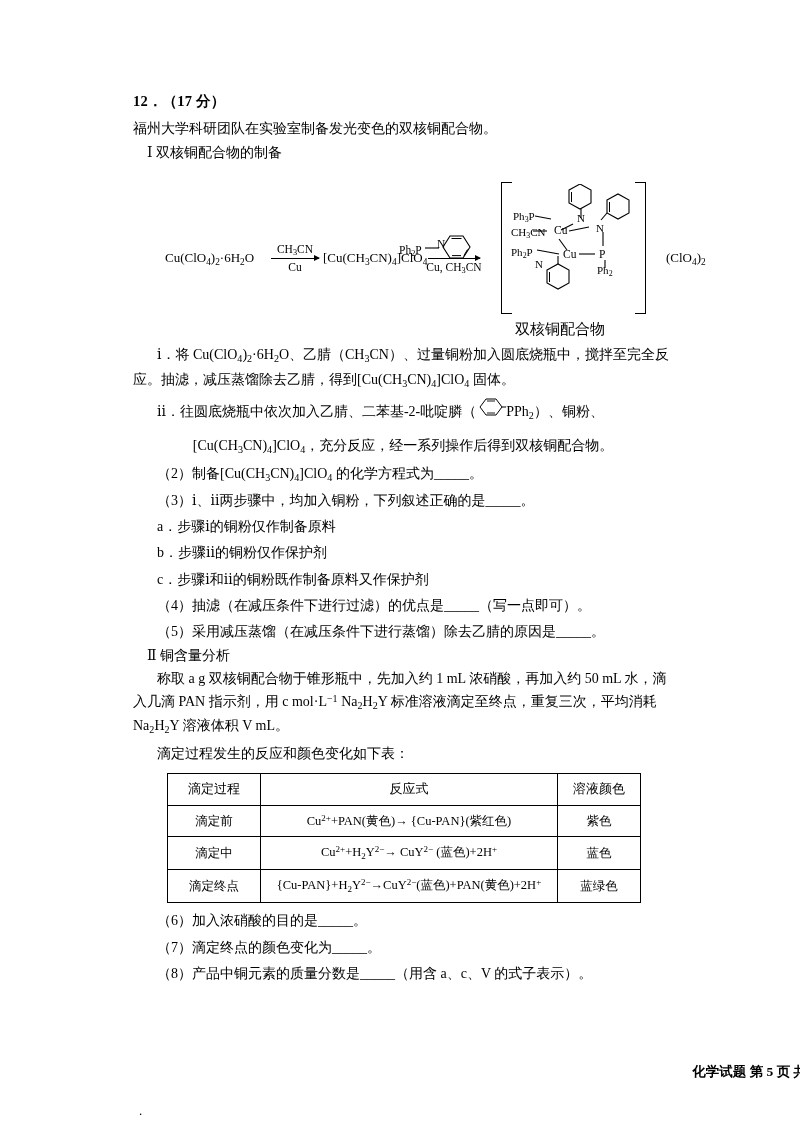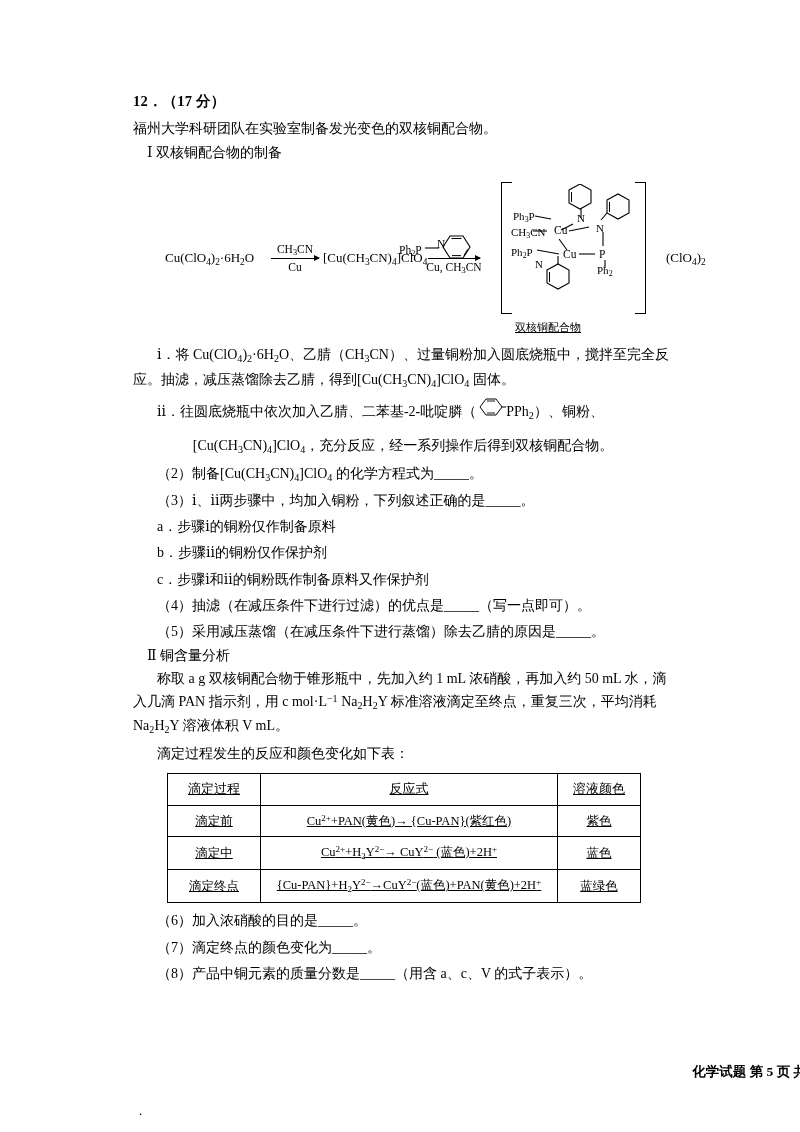--- a/index.html
+++ b/index.html
@@ -92,23 +92,22 @@
     position: absolute;
     width: 10px;
     border-top: 1.4px solid #000;
     border-bottom: 1.4px solid #000;
   }
   .bracket-l { border-left: 1.4px solid #000; }
   .bracket-r { border-right: 1.4px solid #000; }
 
   .caption {
     position: absolute;
-    font-size: 11px;
+    font-size: 15px;
     white-space: nowrap;
-    text-decoration: underline;
   }
 
   
   .inline-ring {
     display: inline-block;
     width: 30px;
     height: 16px;
     vertical-align: middle;
     position: relative;
     top: -1px;
@@ -119,21 +118,20 @@
     border-collapse: collapse;
     margin: 8px 0 6px 34px;
     width: 474px;
     font-size: 12.5px;
   }
   table.titr td {
     border: 1px solid #000;
     text-align: center;
     padding: 7px 3px;
     line-height: 1.3;
-    text-decoration: underline;
   }
   table.titr tr.head td { font-size: 13px; }
   td.c1 { width: 86px; }
   td.c3 { width: 76px; }
 
   .footer {
     position: absolute;
     left: 0;
     top: 1063px;
     width: 800px;

